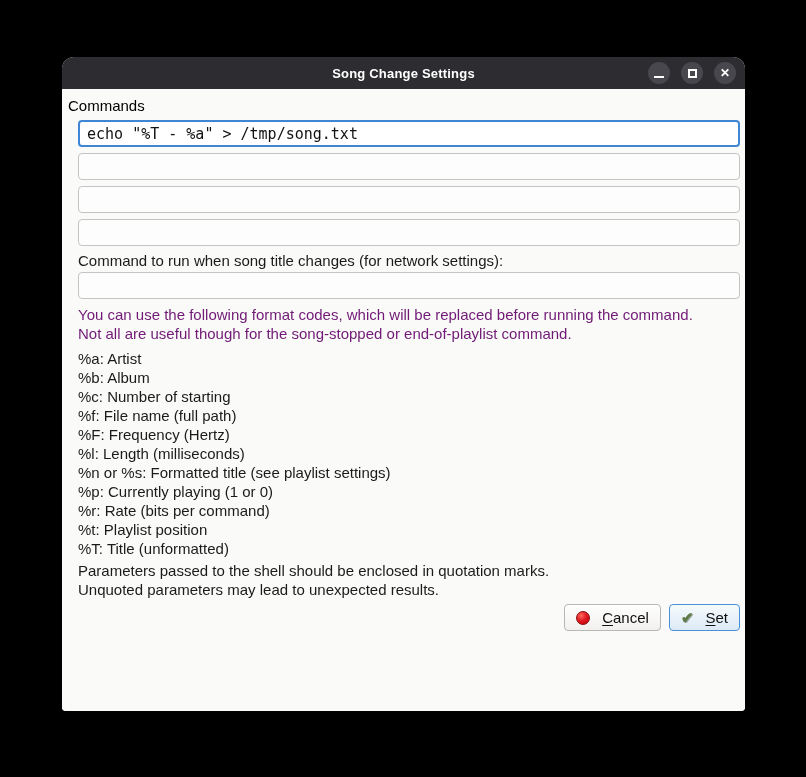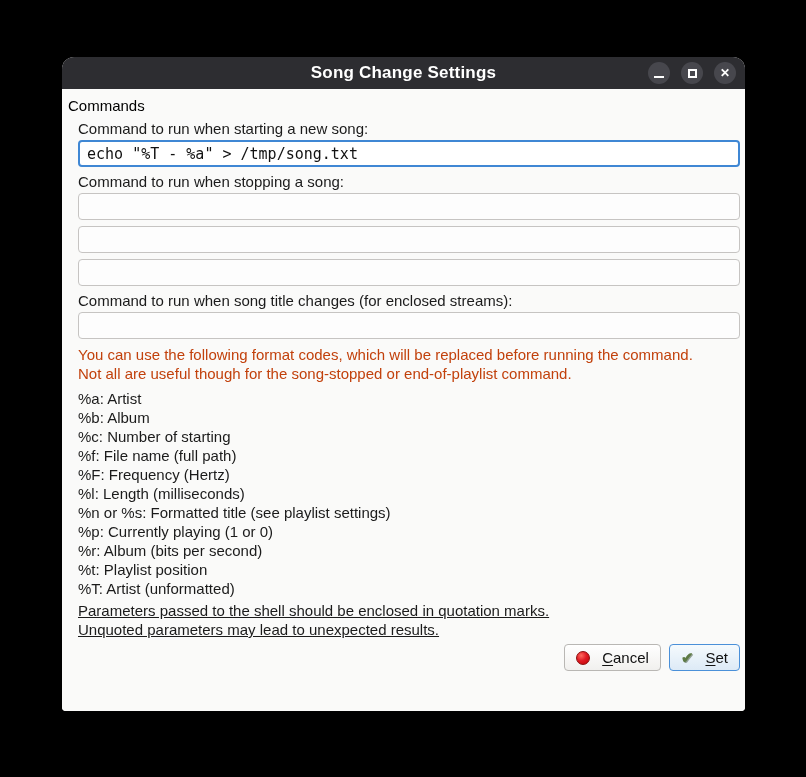--- a/index.html
+++ b/index.html
@@ -19,21 +19,21 @@
     box-shadow:0 8px 30px rgba(0,0,0,.6);
   }
   
   .titlebar {
     height:32px; flex:0 0 32px;
     background:#2d2d31;
     display:flex; align-items:center; justify-content:center;
     position:relative;
   }
   .titlebar-title {
-    color:#ffffff; font-weight:bold; font-size:17px; letter-spacing:.2px;
+    color:#ffffff; font-weight:bold; font-size:13px; letter-spacing:.2px;
   }
   .win-controls {
     position:absolute; right:9px; top:5px;
     display:flex; gap:11px;
   }
   .win-btn {
     width:22px; height:22px; border-radius:50%;
     background:#47474d;
     display:flex; align-items:center; justify-content:center;
     cursor:default;
@@ -61,24 +61,24 @@
     border:1px solid #c6c4c2; border-radius:4px;
     background:#fdfdfd;
     font-family:"DejaVu Sans Mono", monospace;
     font-size:15px; color:#111;
     padding:0 8px;
     outline:none;
   }
   .cmd-input.focused {
     border:2px solid #3f87d4; background:#ffffff; padding:0 7px;
   }
-  .info-text { line-height:19px; margin:1px 0 6px 0; color:#c2410c; }
+  .info-text { line-height:19px; margin:1px 0 6px 0; color:#701a75; }
   .format-list { margin:0 0 0 0; }
   .format-item { line-height:19px; white-space:pre; }
-  .warning-text { line-height:19px; margin:3px 0 5px 0; color:#1b1b1b;text-decoration:underline; }
+  .warning-text { line-height:19px; margin:3px 0 5px 0; color:#1b1b1b; }
   
   .button-row {
     display:flex; justify-content:flex-end; gap:8px; margin-top:2px;
   }
   .btn {
     height:27px; min-width:70px;
     display:flex; align-items:center; justify-content:center; gap:12px;
     padding:12px 11px;
     border:1px solid #b9b7b4; border-radius:4px;
     background:linear-gradient(#ffffff,#f1f0ee);
@@ -120,59 +120,57 @@
       </div>
     </div>
   </div>
 
   <div class="content">
     <div class="section-title">Commands</div>
 
     <div class="inner">
 
       <div class="field">
-        <label class="field-label">Command to run when starting a new song:</label>
         <input class="cmd-input focused" type="text" value="echo &quot;%T - %a&quot; &gt; /tmp/song.txt" style="">
       </div>
 
       <div class="field">
-        <label class="field-label">Command to run when stopping a song:</label>
         <input class="cmd-input" type="text" value="" style="">
       </div>
 
       <div class="field">
         <input class="cmd-input" type="text" value="" style="">
       </div>
 
       <div class="field">
         <input class="cmd-input" type="text" value="" style="">
       </div>
 
       <div class="field">
-        <label class="field-label">Command to run when song title changes (for enclosed streams):</label>
+        <label class="field-label">Command to run when song title changes (for network settings):</label>
         <input class="cmd-input" type="text" value="" style="">
       </div>
 
       <div class="info-text">
         <div>You can use the following format codes, which will be replaced before running the command.</div>
         <div>Not all are useful though for the song-stopped or end-of-playlist command.</div>
       </div>
 
       <div class="format-list">
         <div class="format-item">%a: Artist</div>
         <div class="format-item">%b: Album</div>
         <div class="format-item">%c: Number of starting</div>
         <div class="format-item">%f: File name (full path)</div>
         <div class="format-item">%F: Frequency (Hertz)</div>
         <div class="format-item">%l: Length (milliseconds)</div>
         <div class="format-item">%n or %s: Formatted title (see playlist settings)</div>
         <div class="format-item">%p: Currently playing (1 or 0)</div>
-        <div class="format-item">%r: Album (bits per second)</div>
+        <div class="format-item">%r: Rate (bits per command)</div>
         <div class="format-item">%t: Playlist position</div>
-        <div class="format-item">%T: Artist (unformatted)</div>
+        <div class="format-item">%T: Title (unformatted)</div>
       </div>
 
       <div class="warning-text">
         <div>Parameters passed to the shell should be enclosed in quotation marks.</div>
         <div>Unquoted parameters may lead to unexpected results.</div>
       </div>
 
       <div class="button-row">
         <button class="btn btn-cancel">
           <span class="icon-stop"></span>

